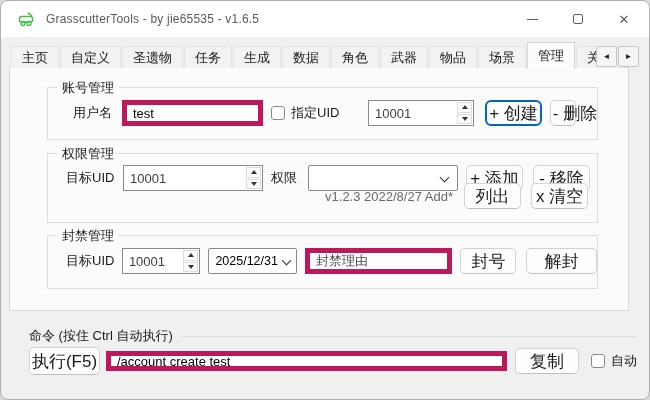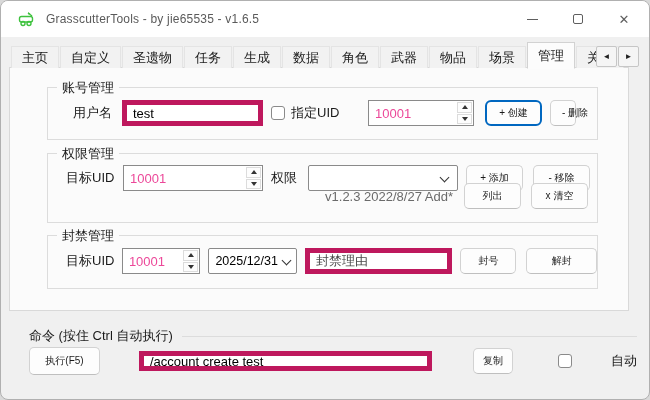--- a/index.html
+++ b/index.html
@@ -73,59 +73,59 @@
   .row{ position:absolute; left:0; right:0; display:flex; align-items:center; }
   .lbl{ font-size:13px; color:#1a1a1a; white-space:nowrap; }
   
   .tb{
     height:26px; background:#fff; border:5px solid #be185d;
     font-size:13px; color:#000; display:flex; align-items:center;
     padding:0 6px; overflow:hidden; white-space:nowrap;
   }
   .tb.placeholder{ color:#4a4a4a; }
   .spin{ height:26px; background:#fff; border:1px solid #8a8a8a; display:flex; }
-  .spin .val{ flex:1; font-size:13px; color:#ec4899; display:flex; align-items:center; padding:0 6px; }
+  .spin .val{ flex:1; font-size:13px; color:#404040; display:flex; align-items:center; padding:0 6px; }
   .spin .arrows{ width:17px; display:flex; flex-direction:column; padding:1px; }
   .spin .arr{ flex:1; display:flex; align-items:center; justify-content:center;
     border:1px solid #dcdcdc; background:#fdfdfd; }
   .spin .arr + .arr{ margin-top:1px; }
   .tri-up{ width:0; height:0; border-left:3px solid transparent; border-right:3px solid transparent; border-bottom:4px solid #333; }
   .tri-down{ width:0; height:0; border-left:3px solid transparent; border-right:3px solid transparent; border-top:4px solid #333; }
   .combo{
     height:26px; background:#fff; border:1px solid #8a8a8a; border-radius:2px;
     position:relative; display:flex; align-items:center;
     font-size:12.5px; color:#000; padding:0 22px 0 6px; white-space:nowrap;
   }
   .chev{ position:absolute; right:9px; top:8px; width:7px; height:7px;
     border-right:1.3px solid #333; border-bottom:1.3px solid #333; transform:rotate(45deg); }
   .btn{
     height:26px; background:#fdfdfd;
     border:1px solid #d2d2d2; border-bottom-color:#bfbfbf; border-radius:5px;
-    font-size:10px; color:#1a1a1a;
+    font-size:17px; color:#1a1a1a;
     display:flex; align-items:center; justify-content:center; white-space:nowrap;
   }
   .btn.primary{ border:2px solid #0067c0; border-radius:6px; }
   .cb{
     width:14px; height:14px; background:#fff;
     border:1px solid #8a8a8a; border-radius:3px; flex:none;
   }
   .note{ font-size:13px; color:#6a6a6a; white-space:nowrap; }
   
   .cmd-title-row{
     position:absolute; top:326px; left:28px; right:12px;
     display:flex; align-items:center;
   }
   .cmd-title-row .line{ flex:1; height:1px; background:#dcdcdc; margin-left:9px; }
   .cmd-row{
     position:absolute; top:346px; left:28px; right:12px; height:28px;
-    display:flex; align-items:center;gap:33px;
+    display:flex; align-items:center;
   }
   .btn-exec{ width:71px; height:28px; margin-right:6px; }
   .cmd-input{ flex:1; height:20px; margin-right:8px; }
-  .btn-copy{ width:40px; height:26px; margin-right:12px; }
+  .btn-copy{ width:64px; height:26px; margin-right:12px; }
 </style>
 </head>
 <body>
 
 <div class="window">
 
   <div class="titlebar">
     <span class="logo">
       <svg width="20" height="16" viewBox="0 0 20 16" fill="none">
         <path d="M11 2 L15 5" stroke="#3fc23f" stroke-width="1.4"></path>

